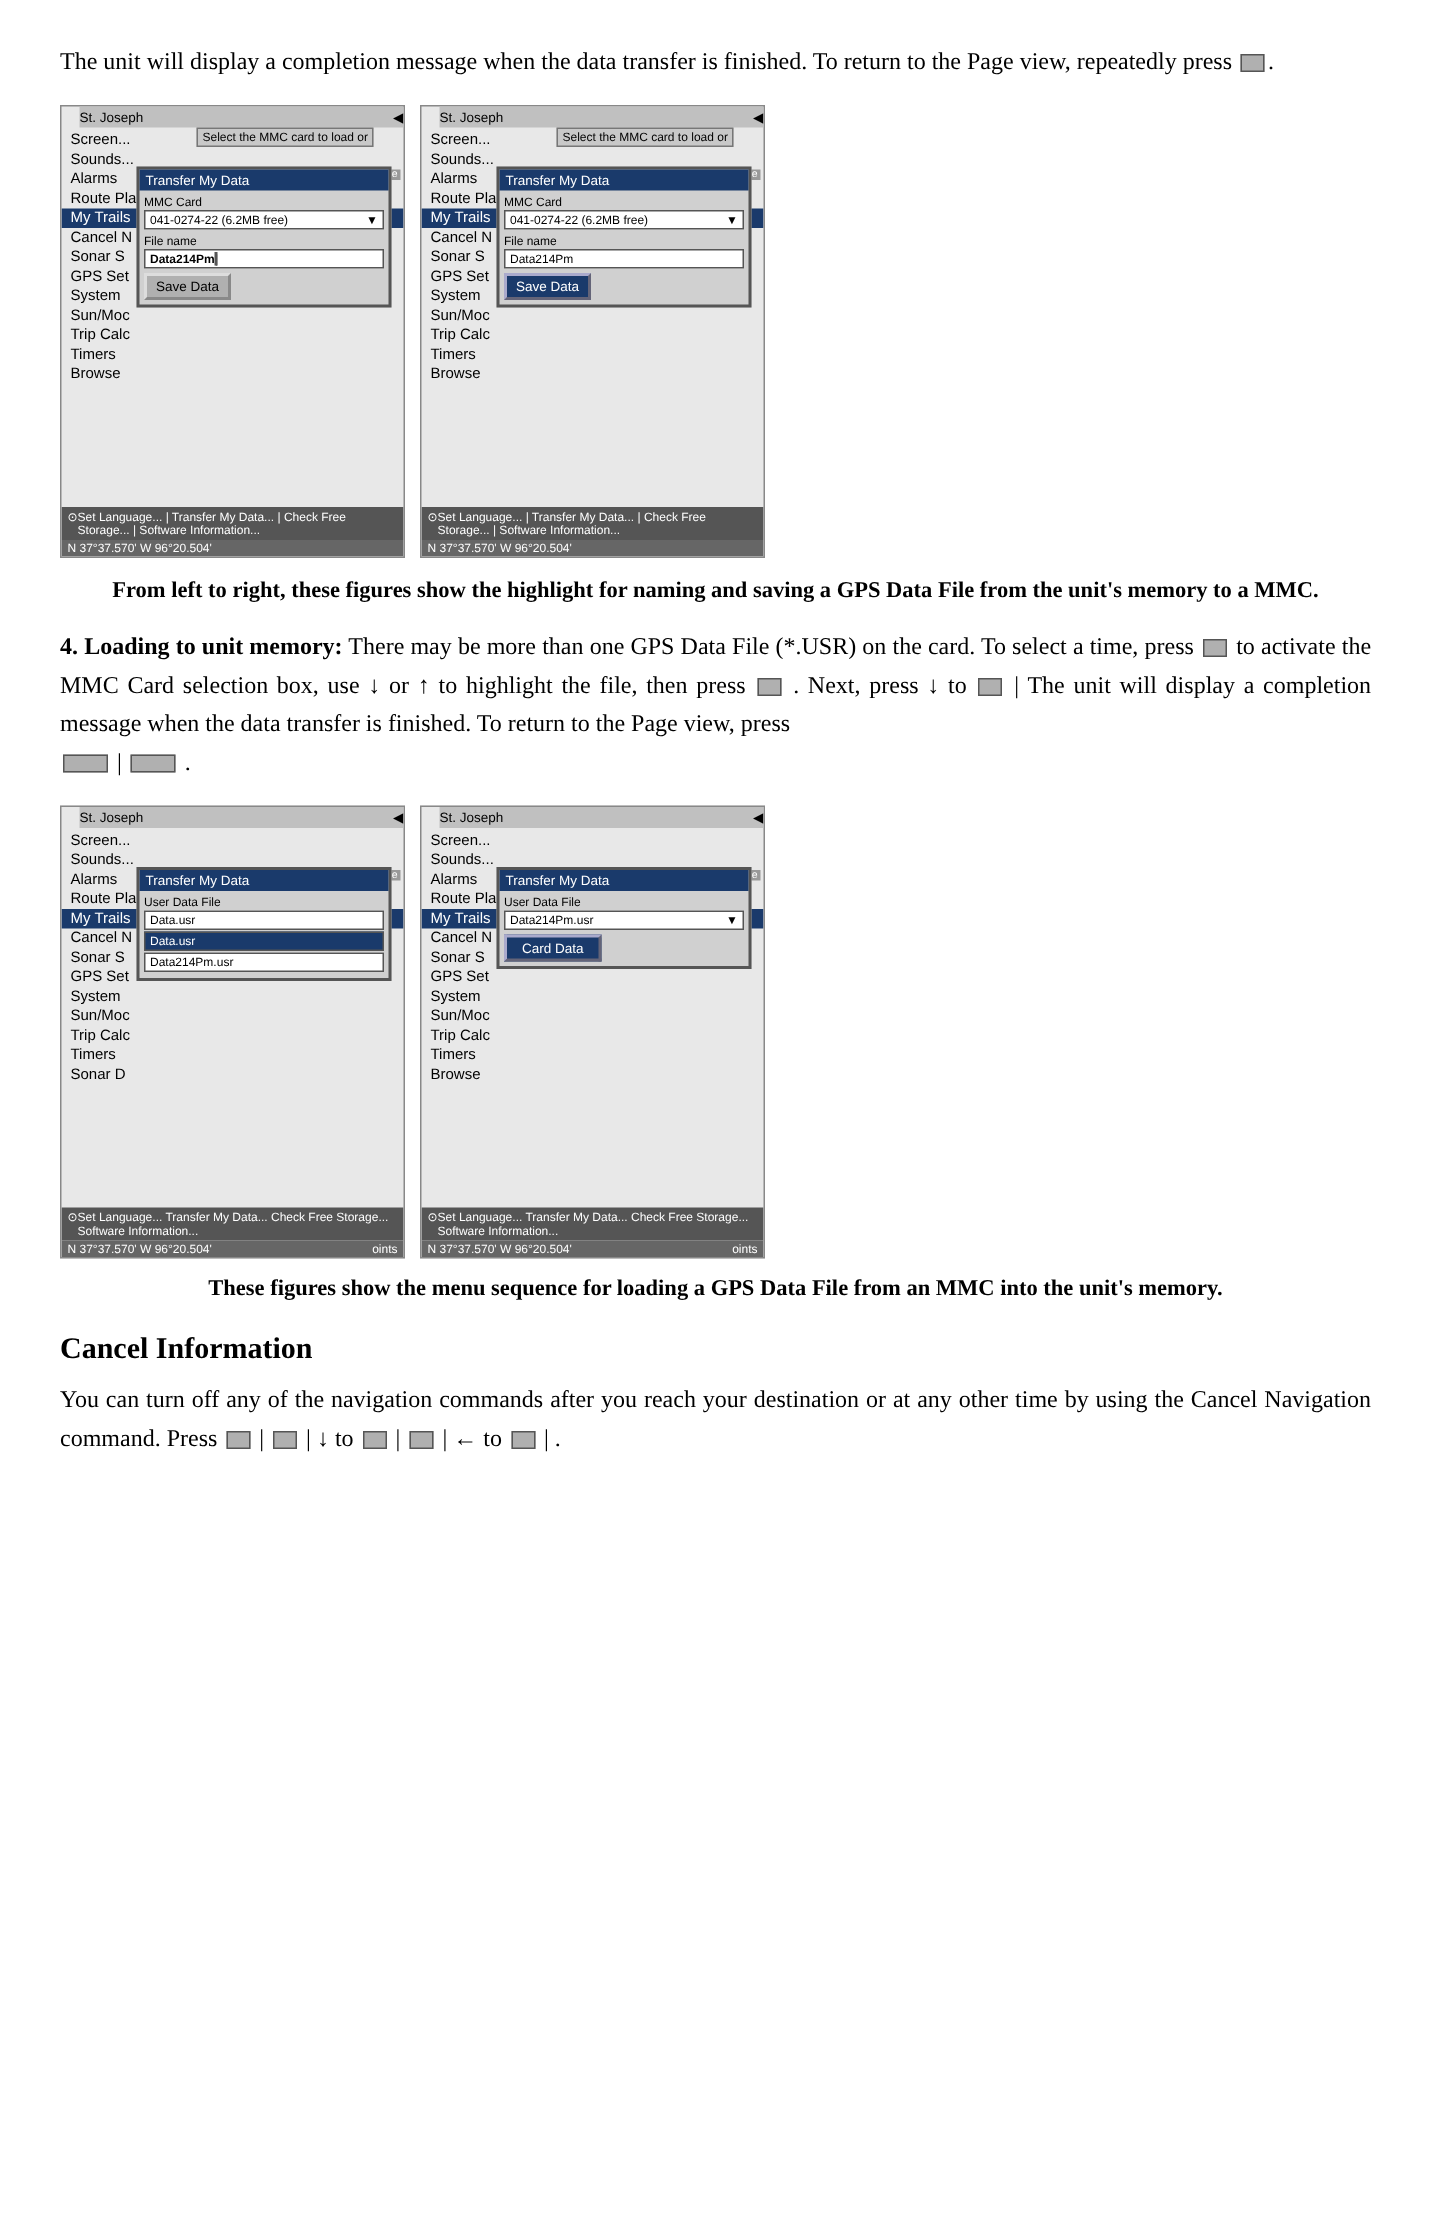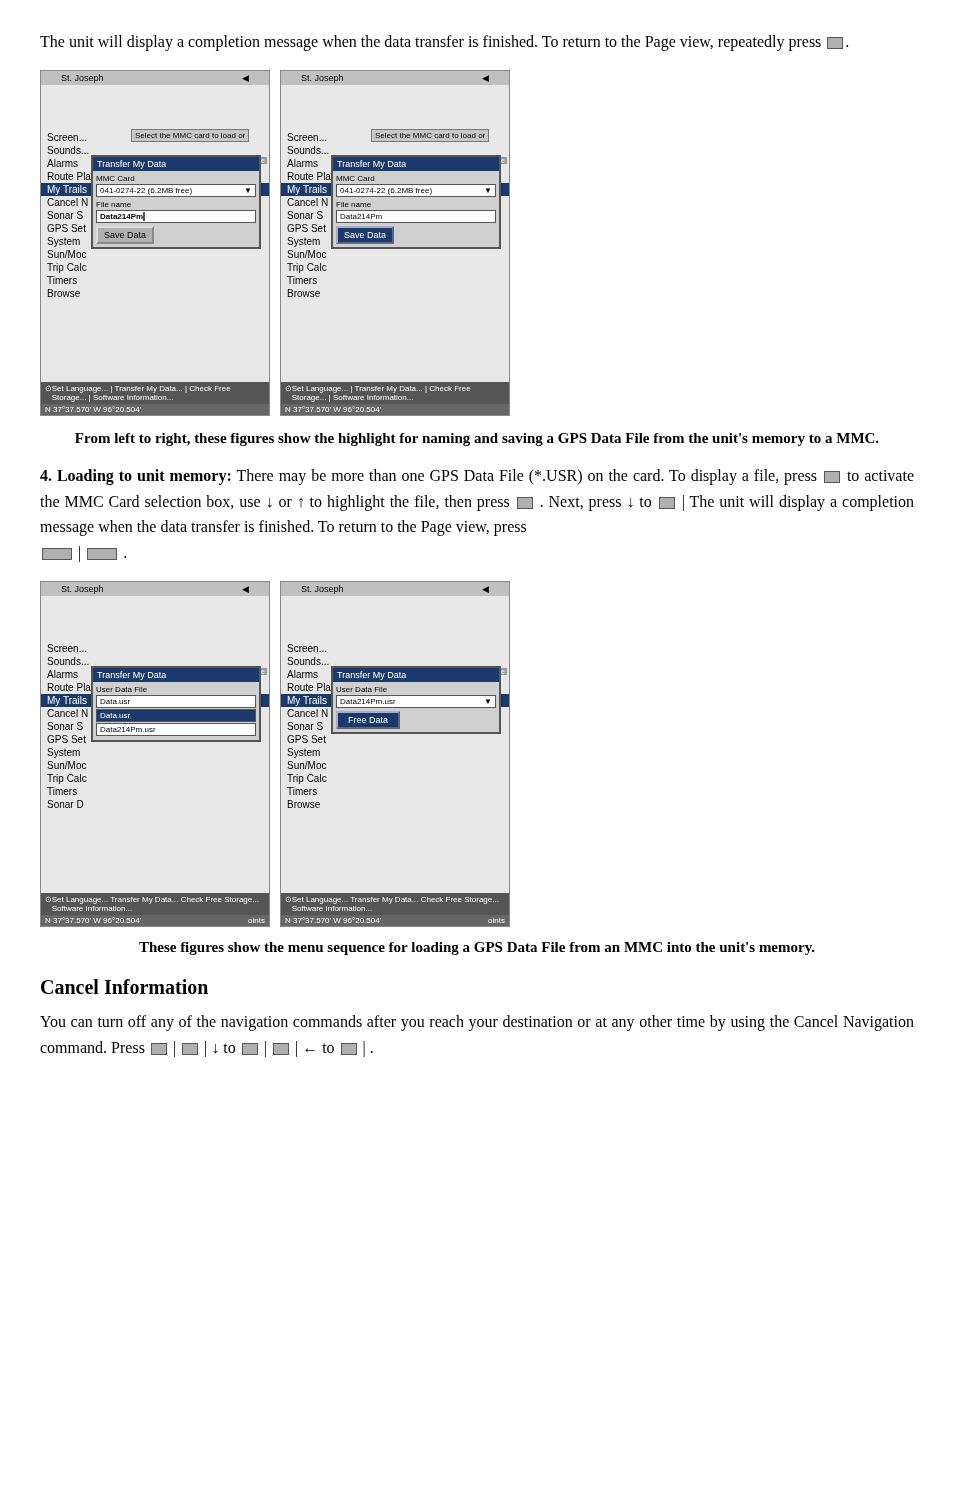--- a/index.html
+++ b/index.html
@@ -45,23 +45,24 @@
     }
     .ss-menu-item.highlight {
       background: #1a3a6b;
       color: #fff;
     }
 
     .ss-topbar {
       display: flex;
       align-items: center;
       justify-content: space-between;
-      padding: 2px 20px;
+      padding: 2px 0;
       background: #c0c0c0;
       font-size: 9px;
+      margin-left: 12px;
     }
 
     .caption-bold {
       text-align: center;
       font-weight: bold;
       font-size: 15px;
       margin: 6px 0 14px 0;
       line-height: 1.4;
     }
 
@@ -100,21 +101,20 @@
     .cancel-nav-text {
       font-size: 16px;
       line-height: 1.6;
       text-align: justify;
     }
 
     .ss-content {
       padding: 2px 0;
       min-height: 140px;
       position: relative;
-      margin-top: 44px;
     }
 
   </style>
 </head>
 <body>
 
 <p class="intro-text">
   <span>The unit will display a completion message when the data transfer is finished. To return to the Page view, repeatedly press</span>
   <span style="display:inline-block;width:16px;height:12px;background:#b0b0b0;border:1px solid #555;vertical-align:middle;margin:0 2px;"></span>.
 </p>
@@ -211,21 +211,21 @@
     <div style="display:flex;justify-content:space-between;background:#666;color:#fff;font-size:8px;padding:1px 4px;">
       <span>N 37°37.570' W 96°20.504'</span>
     </div>
   </div>
 </div>
 
 <p class="caption-bold">From left to right, these figures show the highlight for naming and saving a GPS Data File from the unit's memory to a MMC.</p>
 
 <p class="section-text">
   <b>4. Loading to unit memory:</b>
-  <span>There may be more than one GPS Data File (*.USR) on the card. To display a file, press</span>
+  <span>There may be more than one GPS Data File (*.USR) on the card. To select a time, press</span>
   <span style="display:inline-block;width:16px;height:12px;background:#b0b0b0;border:1px solid #555;vertical-align:middle;margin:0 2px;"></span>
   <span>to activate the MMC Card selection box, use ↓ or ↑ to highlight the file, then press</span>
   <span style="display:inline-block;width:16px;height:12px;background:#b0b0b0;border:1px solid #555;vertical-align:middle;margin:0 2px;"></span>
   <span>. Next, press ↓ to</span>
   <span style="display:inline-block;width:16px;height:12px;background:#b0b0b0;border:1px solid #555;vertical-align:middle;margin:0 2px;"></span>
   <span>|</span>
   <span>The unit will display a completion message when the data transfer is finished. To return to the Page view, press</span>
   <br>
   <span style="display:inline-block;width:30px;height:12px;background:#b0b0b0;border:1px solid #555;vertical-align:middle;margin:0 2px;"></span>
   <span>|</span>
@@ -299,21 +299,21 @@
         <div class="ss-menu-item">Browse</div>
       </div>
 
       <div style="position:absolute;top:26px;left:50px;width:170px;background:#d0d0d0;border:2px solid #555;padding:3px;font-family:Arial,sans-serif;z-index:10;">
         <div style="background:#1a3a6b;color:#fff;padding:2px 4px;font-size:9px;margin:-3px -3px 3px -3px;">Transfer My Data</div>
         <div style="font-size:8px;margin-bottom:1px;">User Data File</div>
         <div style="background:#fff;border:1px solid #555;padding:1px 3px;font-size:8px;margin-bottom:3px;display:flex;justify-content:space-between;">
           <span>Data214Pm.usr</span>
             <span>▼</span>
         </div>
-        <div style="background:#1a3a6b;color:#fff;border:2px outset #aac;padding:2px 10px;font-size:9px;display:inline-block;">Free Data</div>
+        <div style="background:#1a3a6b;color:#fff;border:2px outset #aac;padding:2px 10px;font-size:9px;display:inline-block;">Card Data</div>
       </div>
       <div style="position:absolute;top:28px;right:2px;font-size:7px;background:#999;color:#fff;padding:0 2px;">shamble</div>
     </div>
     <div style="display:flex;justify-content:space-between;background:#555;color:#fff;font-size:8px;padding:2px 4px;margin-top:80px;">
       <span>⊙</span>
       <span>Set Language... Transfer My Data... Check Free Storage... Software Information...</span>
     </div>
     <div style="display:flex;background:#666;color:#fff;font-size:8px;padding:1px 4px;">
       <span>N 37°37.570' W 96°20.504'</span>
       <span style="margin-left:auto;">oints</span>

